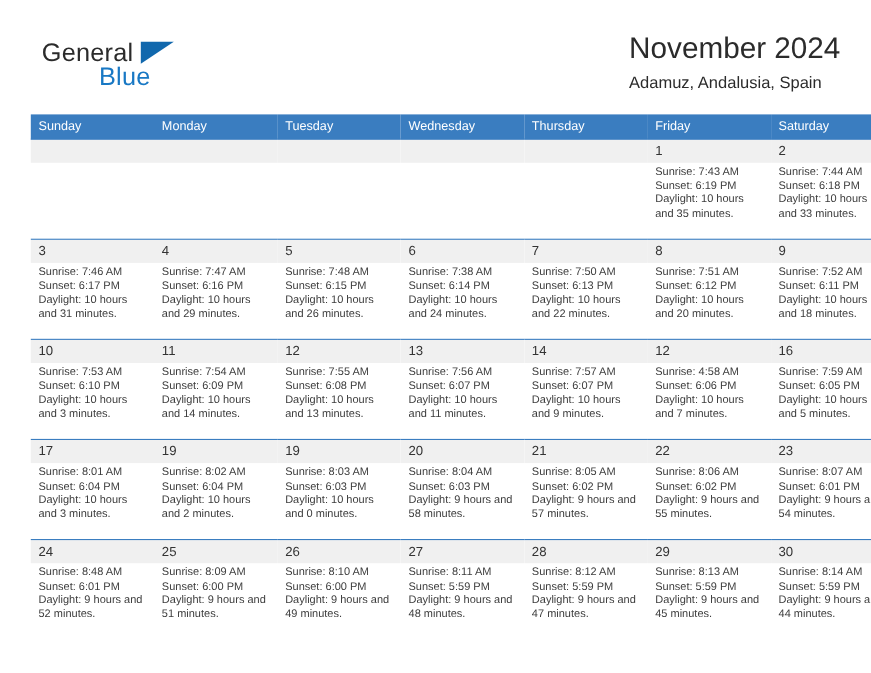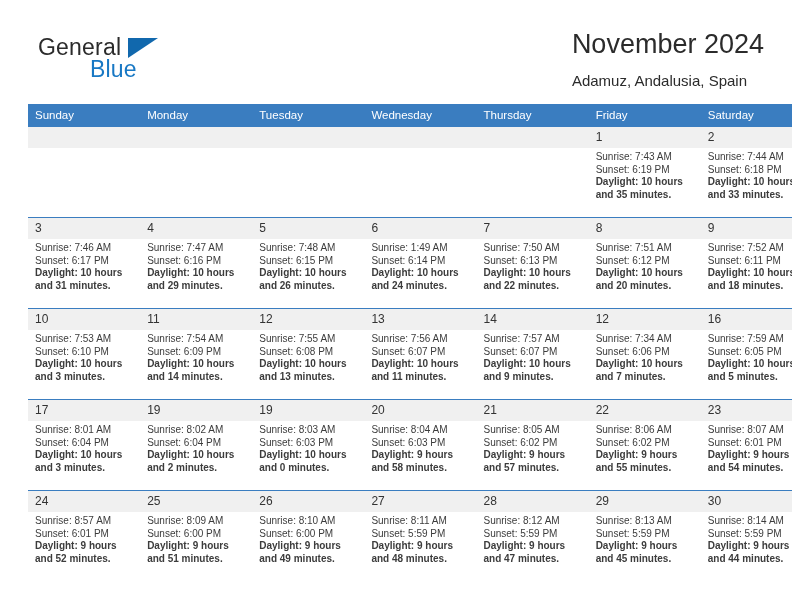--- a/index.html
+++ b/index.html
@@ -73,21 +73,21 @@
     font-size: 27px;
     font-weight: normal;
     color: #2b2b2b;
     line-height: 32px;
     white-space: nowrap;
   }
   .cal-subtitle {
     font-size: 15px;
     color: #2b2b2b;
     line-height: 22px;
-    margin-top: 10px;
+    margin-top: 5px;
     white-space: nowrap;
   }
 
   
   .calendar {
     position: absolute;
     left: 28px;
     top: 104px;
     width: 736px;
   }
@@ -129,21 +129,20 @@
     padding: 3px 6px 0 7px;
     font-size: 10px;
     line-height: 12.6px;
     color: #3c3c3c;
   }
   .cell-body div {
     white-space: nowrap;
   }
   .cell-body .wrap {
     white-space: normal;
-    font-weight: bold;
   }
 </style>
 </head>
 <body>
 
 <div class="page">
 
   <div class="masthead">
     <div class="brand">
       <span class="brand-general">General</span>
@@ -224,21 +223,21 @@
               <div class="daynum">5</div>
               <div class="cell-body">
                 <div>Sunrise: 7:48 AM</div>
                 <div>Sunset: 6:15 PM</div>
                 <div class="wrap">Daylight: 10 hours and 26 minutes.</div>
               </div>
             </td>
             <td>
               <div class="daynum">6</div>
               <div class="cell-body">
-                <div>Sunrise: 1:49 AM</div>
+                <div>Sunrise: 7:38 AM</div>
                 <div>Sunset: 6:14 PM</div>
                 <div class="wrap">Daylight: 10 hours and 24 minutes.</div>
               </div>
             </td>
             <td>
               <div class="daynum">7</div>
               <div class="cell-body">
                 <div>Sunrise: 7:50 AM</div>
                 <div>Sunset: 6:13 PM</div>
                 <div class="wrap">Daylight: 10 hours and 22 minutes.</div>
@@ -298,21 +297,21 @@
               <div class="daynum">14</div>
               <div class="cell-body">
                 <div>Sunrise: 7:57 AM</div>
                 <div>Sunset: 6:07 PM</div>
                 <div class="wrap">Daylight: 10 hours and 9 minutes.</div>
               </div>
             </td>
             <td>
               <div class="daynum">12</div>
               <div class="cell-body">
-                <div>Sunrise: 7:34 AM</div>
+                <div>Sunrise: 4:58 AM</div>
                 <div>Sunset: 6:06 PM</div>
                 <div class="wrap">Daylight: 10 hours and 7 minutes.</div>
               </div>
             </td>
             <td>
               <div class="daynum">16</div>
               <div class="cell-body">
                 <div>Sunrise: 7:59 AM</div>
                 <div>Sunset: 6:05 PM</div>
                 <div class="wrap">Daylight: 10 hours and 5 minutes.</div>
@@ -374,21 +373,21 @@
                 <div>Sunrise: 8:07 AM</div>
                 <div>Sunset: 6:01 PM</div>
                 <div class="wrap">Daylight: 9 hours and 54 minutes.</div>
               </div>
             </td>
           </tr>
           <tr>
             <td>
               <div class="daynum">24</div>
               <div class="cell-body">
-                <div>Sunrise: 8:57 AM</div>
+                <div>Sunrise: 8:48 AM</div>
                 <div>Sunset: 6:01 PM</div>
                 <div class="wrap">Daylight: 9 hours and 52 minutes.</div>
               </div>
             </td>
             <td>
               <div class="daynum">25</div>
               <div class="cell-body">
                 <div>Sunrise: 8:09 AM</div>
                 <div>Sunset: 6:00 PM</div>
                 <div class="wrap">Daylight: 9 hours and 51 minutes.</div>

